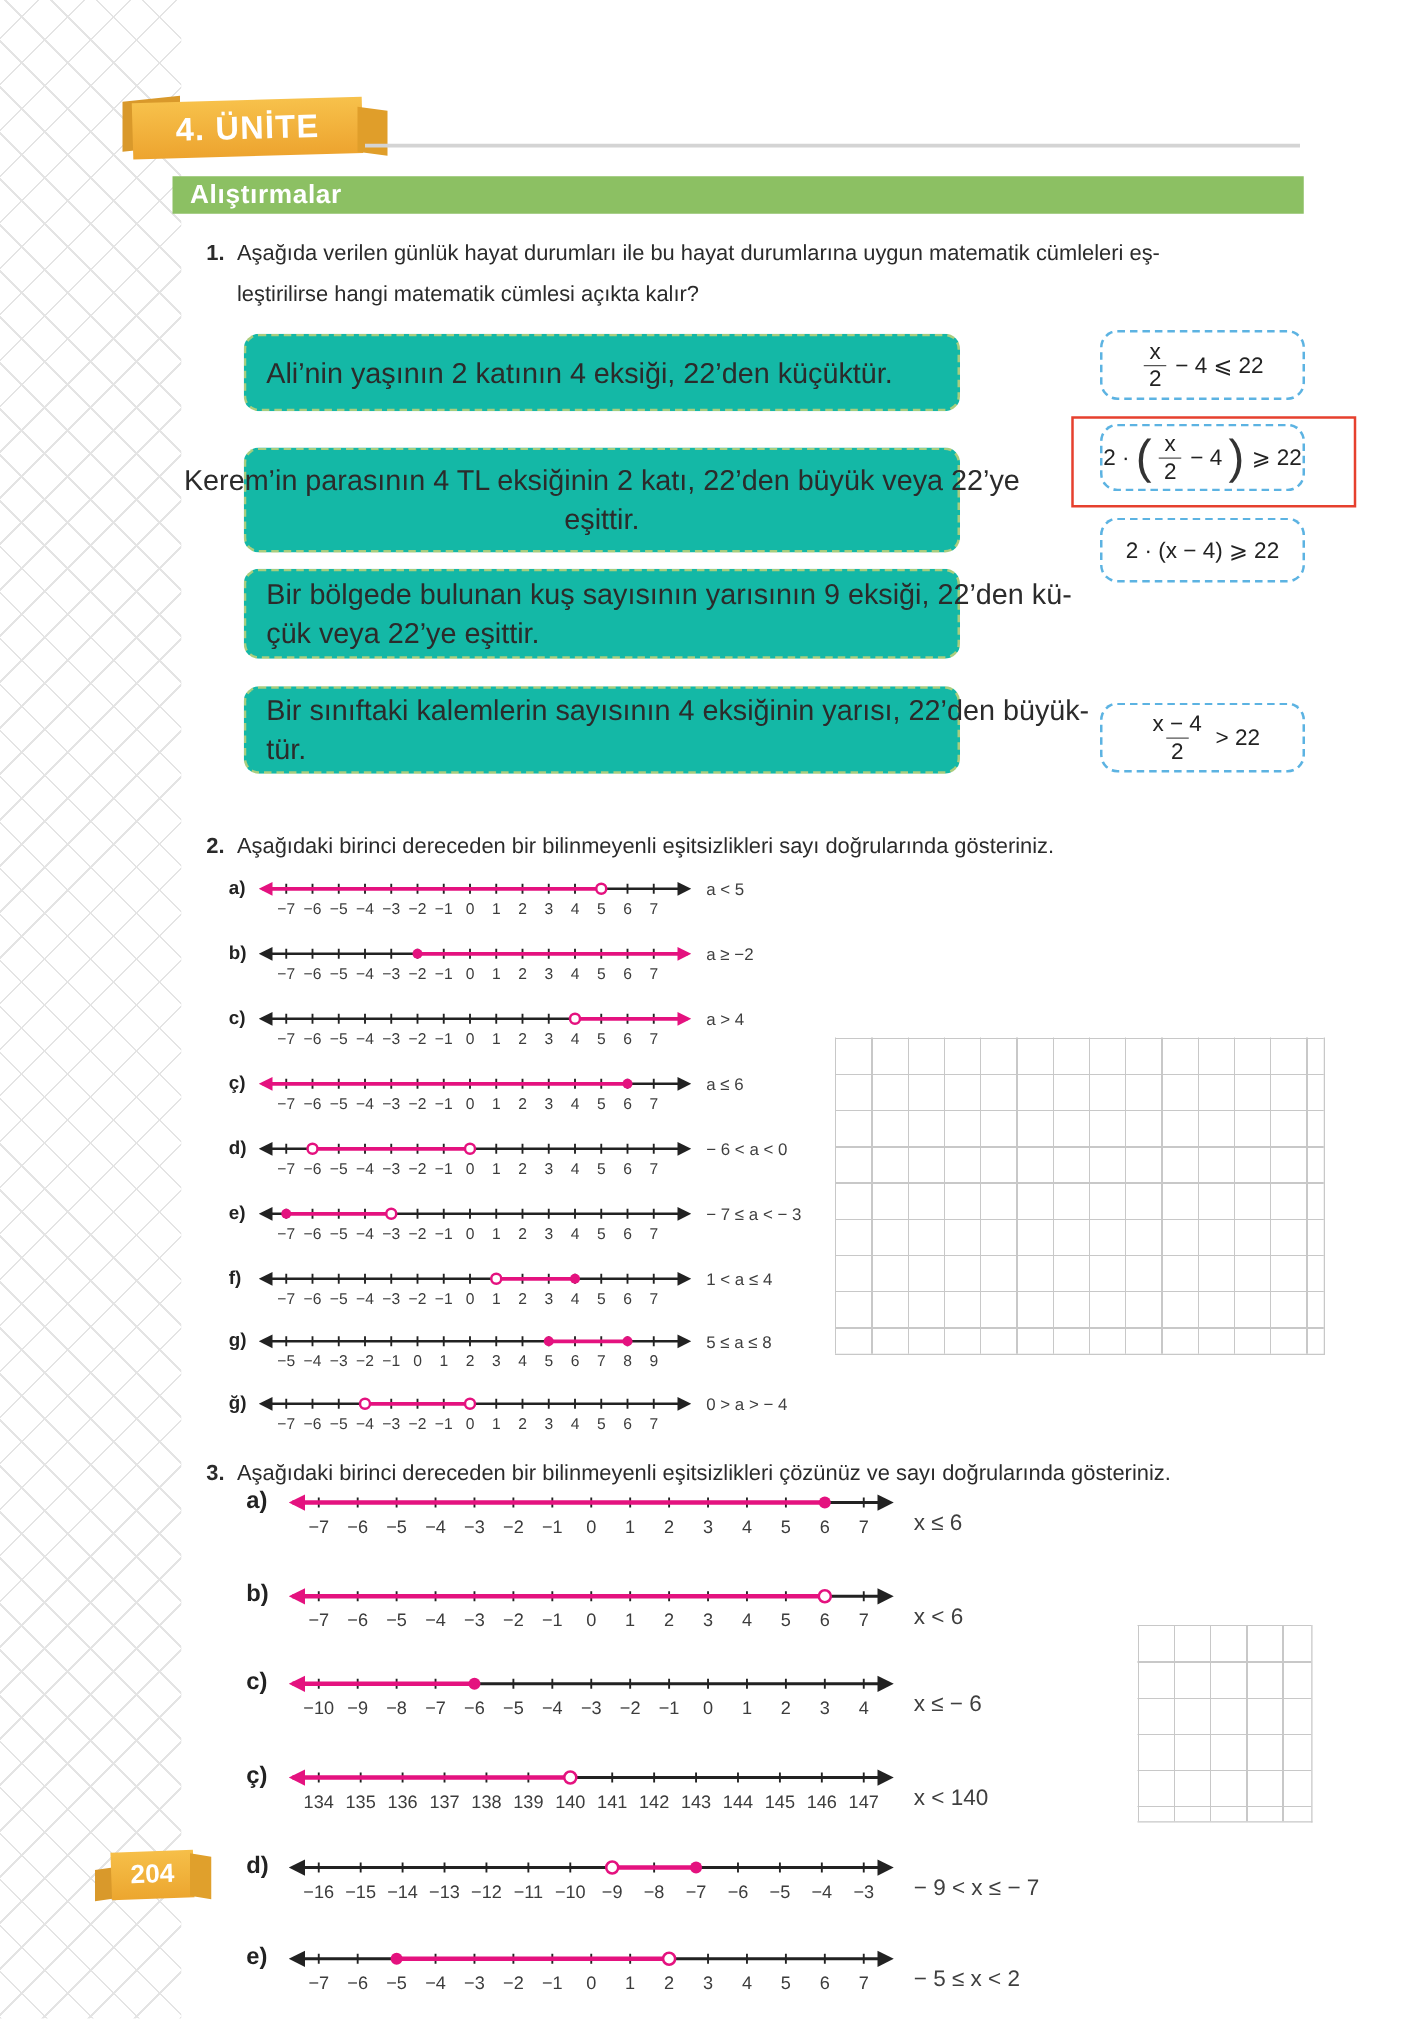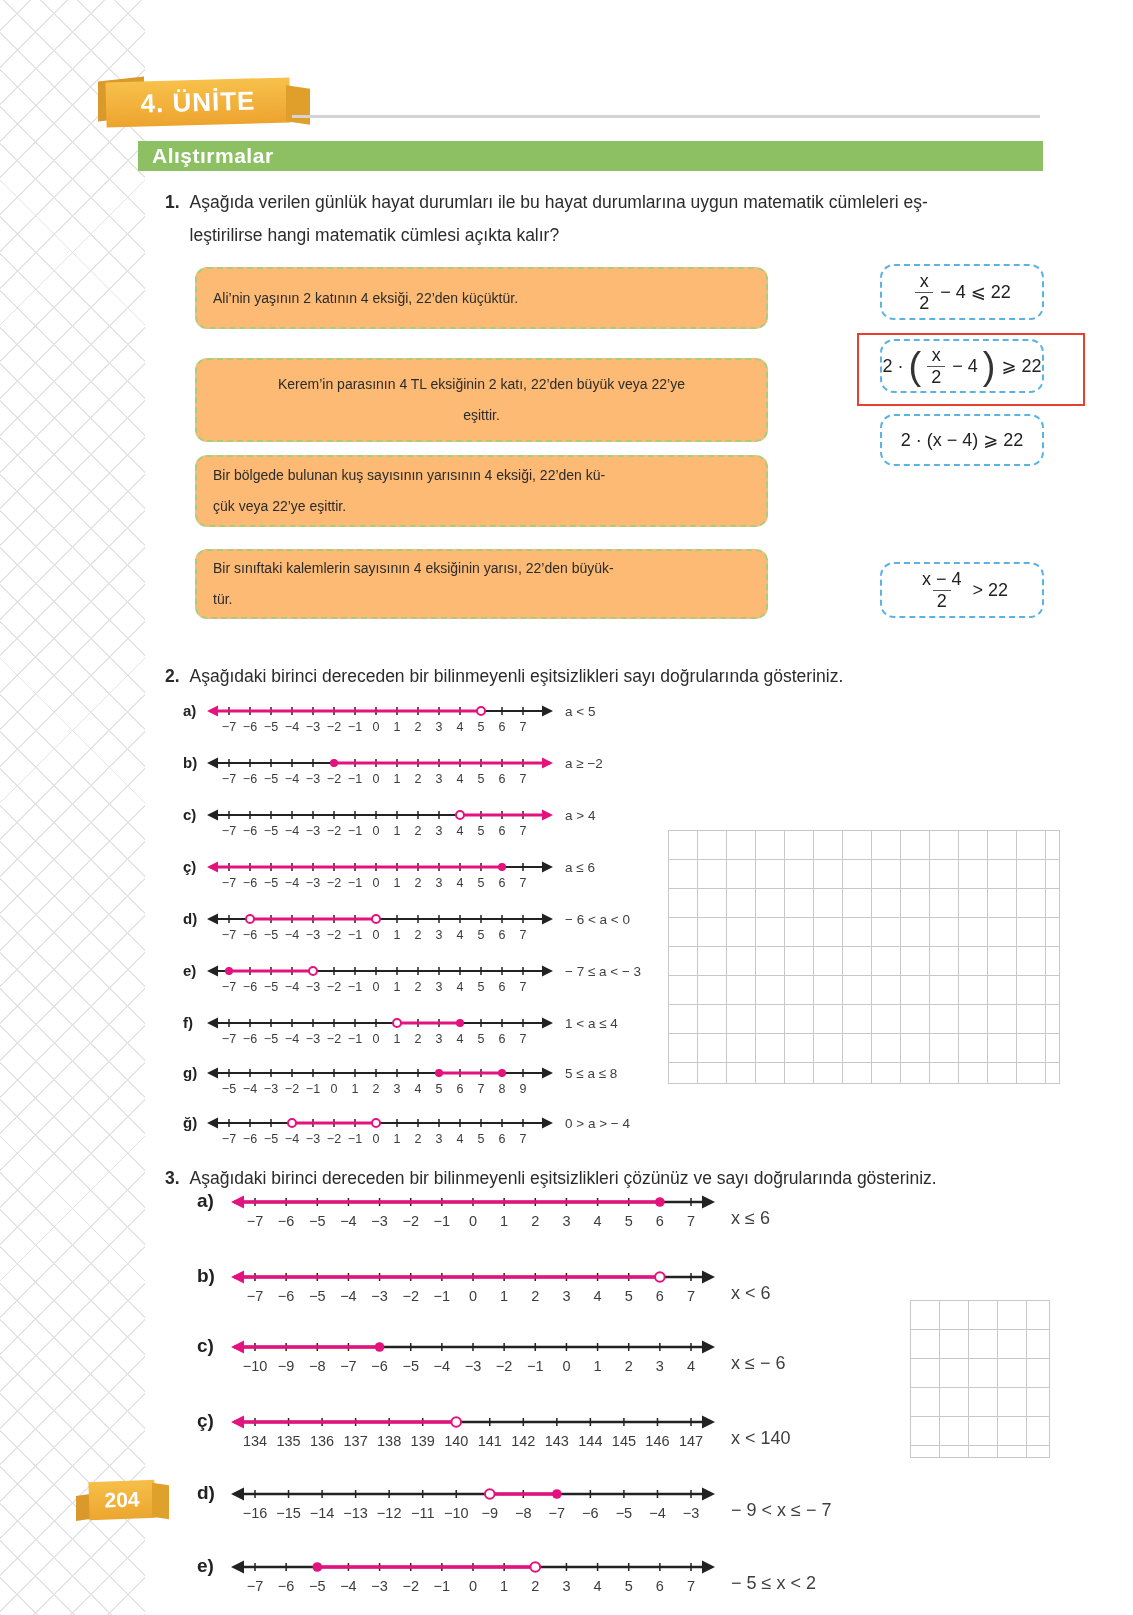--- a/index.html
+++ b/index.html
@@ -21,21 +21,21 @@
   
   .banner{position:absolute;left:138px;top:141px;width:905px;height:30px;background:#8cc063;
     display:flex;align-items:center;color:#fff;font-weight:bold;font-size:21px;
     padding-left:14px;box-sizing:border-box;letter-spacing:.5px;}
   
   .qblock{position:absolute;display:flex;gap:10px;font-size:17.5px;line-height:33px;color:#2b2b2b;}
   .qnum{font-weight:bold;}
   
   .gbox{position:absolute;left:195px;width:573px;border:2px dashed #a9cd7e;border-radius:12px;
     box-sizing:border-box;display:flex;flex-direction:column;justify-content:center;
-    padding:0 16px;font-size:14px;line-height:31px;color:#2b2b2b;background:#fdba74;}
+    padding:0 16px;font-size:23px;line-height:31px;color:#2b2b2b;background:#14b8a6;}
   .sline:empty{display:none;}
   .sline{white-space:nowrap;}
   
   .bbox{position:absolute;left:880px;width:164px;border:2px dashed #5cb3e2;border-radius:14px;
     box-sizing:border-box;display:flex;align-items:center;justify-content:center;
     font-size:18px;color:#222;background:#fff;}
   .mexpr{display:inline-flex;align-items:center;white-space:nowrap;}
   .mexpr > span + span{margin-left:5px;}
   .frac{display:inline-flex;flex-direction:column;align-items:center;line-height:1.12;margin:0 2px;}
   .fnum{padding:0 4px;}
@@ -94,21 +94,21 @@
 
   <div class="gbox" style="top:267px;height:62px;">
     <div class="sline">Ali’nin yaşının 2 katının 4 eksiği, 22’den küçüktür.</div>
 
   </div>
   <div class="gbox" style="top:358px;height:84px;align-items:center;">
     <div class="sline">Kerem’in parasının 4 TL eksiğinin 2 katı, 22’den büyük veya 22’ye</div>
     <div class="sline">eşittir.</div>
   </div>
   <div class="gbox" style="top:455px;height:72px;">
-    <div class="sline">Bir bölgede bulunan kuş sayısının yarısının 4 eksiği, 22’den kü-</div>
+    <div class="sline">Bir bölgede bulunan kuş sayısının yarısının 9 eksiği, 22’den kü-</div>
     <div class="sline">çük veya 22’ye eşittir.</div>
   </div>
   <div class="gbox" style="top:549px;height:70px;">
     <div class="sline">Bir sınıftaki kalemlerin sayısının 4 eksiğinin yarısı, 22’den büyük-</div>
     <div class="sline">tür.</div>
   </div>
 
   <div class="redbox"></div>
 
   <div class="bbox" style="top:264px;height:56px;">

